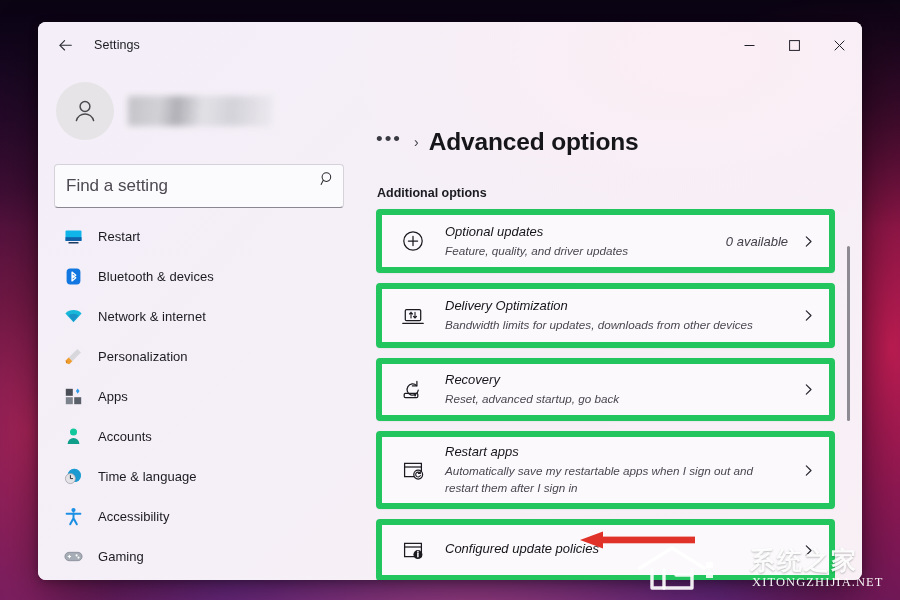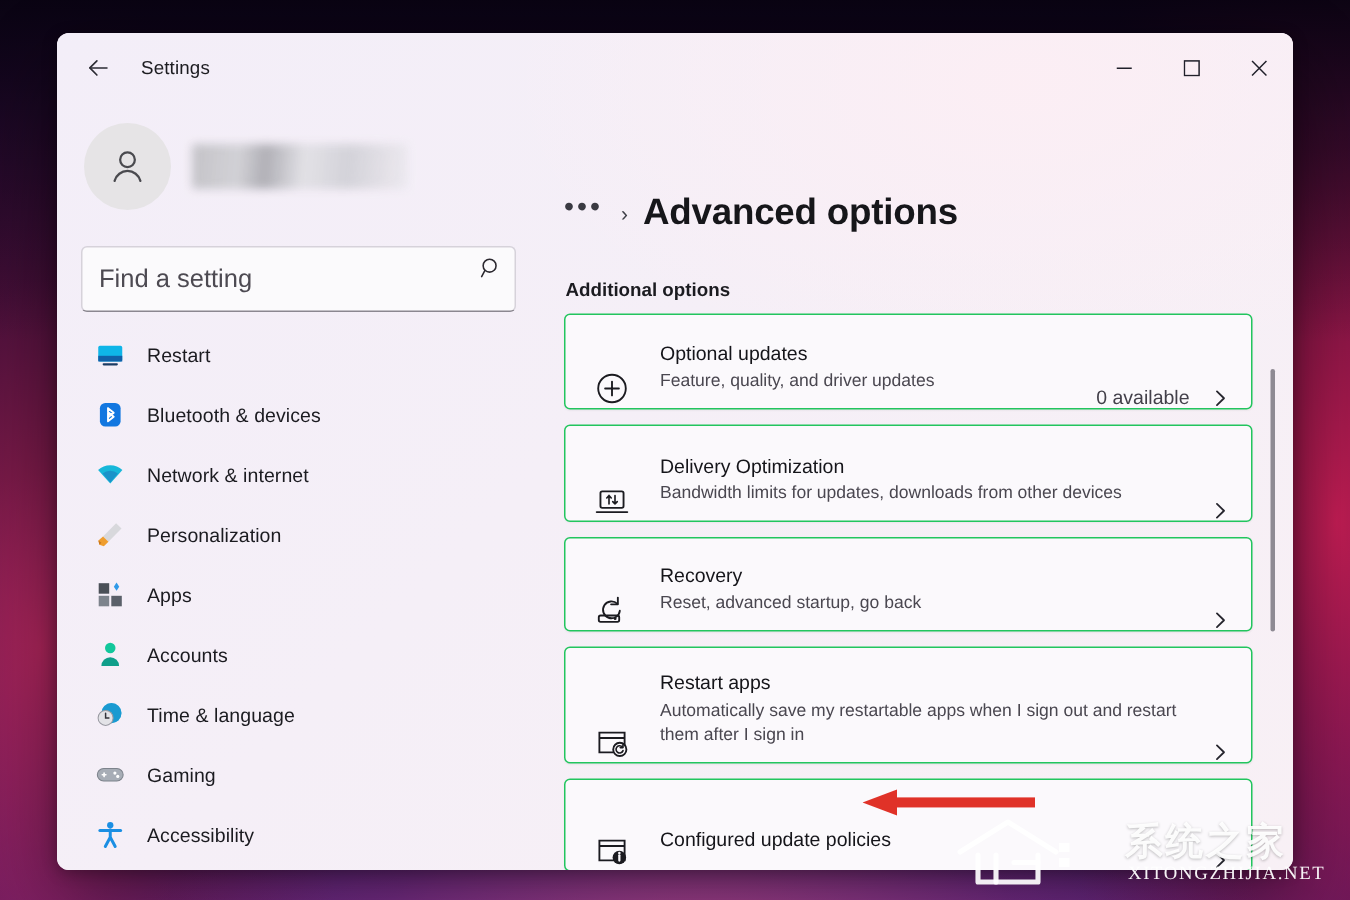--- a/index.html
+++ b/index.html
@@ -230,27 +230,28 @@
     color: #1b1b20;
   }
 
   #cards {
     margin-left: 8px;
     margin-right: 27px;
   }
   .card {
     position: relative;
     background: #fbf9fc;
-    border: 1px solid #22c55e;
+    border: 6px solid #22c55e;
     border-radius: 4px;
     margin-bottom: 10px;
     display: flex;
-    align-items: flex-end;
+    align-items: center;
     padding: 0 14px 0 18px;
     box-shadow: 0 0.5px 1.2px rgba(0,0,0,0.045);
+    font-style: italic;
   }
   .card-ico {
     width: 26px; height: 26px;
     flex: 0 0 26px;
     margin-right: 19px;
     display: flex; align-items: center; justify-content: center;
     color: #1b1b20;
   }
   .card-texts { flex: 1 1 auto; min-width: 0; padding: 9px 0; }
   .card-title {
@@ -486,39 +487,39 @@
                 <circle cx="6.4" cy="11.6" r="5" fill="none" stroke="#9a9aa2" stroke-width="0.7"></circle>
                 <path d="M6.4 8.5 V11.6 H8.6" fill="none" stroke="#33333a" stroke-width="1" stroke-linecap="round"></path>
               </svg>
             </span>
             <span class="nav-label">Time &amp; language</span>
           </div>
 
           <div class="nav-item">
             <span class="nav-ico">
               <svg width="19" height="19" viewBox="0 0 19 19">
+                <circle cx="9.5" cy="3.1" r="2.1" fill="#1b8fe3"></circle>
+                <path d="M2.6 6.7 H16.4" stroke="#1b8fe3" stroke-width="2" stroke-linecap="round"></path>
+                <path d="M9.5 6.2 V11.2 L6.2 17.3 M9.5 11.2 L12.8 17.3" fill="none" stroke="#1b8fe3" stroke-width="2" stroke-linecap="round" stroke-linejoin="round"></path>
+              </svg>
+            </span>
+            <span class="nav-label">Accessibility</span>
+          </div>
+
+          <div class="nav-item">
+            <span class="nav-ico">
+              <svg width="19" height="19" viewBox="0 0 19 19">
                 <rect x="0.9" y="5.3" width="17.2" height="8.4" rx="4.2" fill="#a7adb6"></rect>
                 <rect x="0.9" y="5.3" width="17.2" height="8.4" rx="4.2" fill="none" stroke="#7d838c" stroke-width="0.7"></rect>
                 <path d="M4.2 9.5 H6.6 M5.4 8.3 V10.7" stroke="#ffffff" stroke-width="1.1" stroke-linecap="round"></path>
                 <circle cx="12.6" cy="8.4" r="1.05" fill="#ffffff"></circle>
                 <circle cx="14.5" cy="10.6" r="1.05" fill="#ffffff"></circle>
               </svg>
             </span>
             <span class="nav-label">Gaming</span>
-          </div>
-
-          <div class="nav-item">
-            <span class="nav-ico">
-              <svg width="19" height="19" viewBox="0 0 19 19">
-                <circle cx="9.5" cy="3.1" r="2.1" fill="#1b8fe3"></circle>
-                <path d="M2.6 6.7 H16.4" stroke="#1b8fe3" stroke-width="2" stroke-linecap="round"></path>
-                <path d="M9.5 6.2 V11.2 L6.2 17.3 M9.5 11.2 L12.8 17.3" fill="none" stroke="#1b8fe3" stroke-width="2" stroke-linecap="round" stroke-linejoin="round"></path>
-              </svg>
-            </span>
-            <span class="nav-label">Accessibility</span>
           </div>
 
         </div>
       </div>
 
       <div id="main">
 
         <div id="breadcrumb">
           <span id="crumb-dots">•••</span>
           <span id="crumb-sep">›</span>

